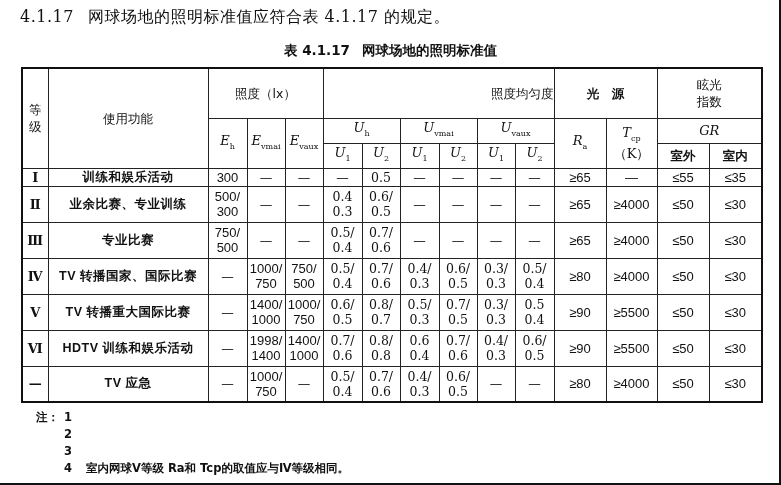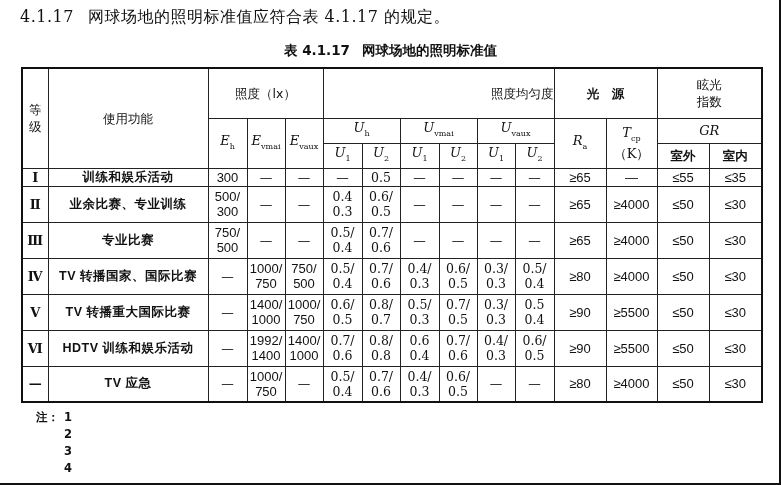--- a/index.html
+++ b/index.html
@@ -267,21 +267,21 @@
     <td class="sans">≥5500</td>
     <td class="sans">≤50</td>
     <td class="sans">≤30</td>
   </tr>
 
   <tr style="height:36px">
     <td class="grade">Ⅵ</td>
     <td class="func">HDTV 训练和娱乐活动</td>
     <td class="val">—</td>
     <td class="sans">
-          <span class="two">1992/</span>
+          <span class="two">1998/</span>
           <span class="two">1400</span>
         </td>
     <td class="sans">
           <span class="two">1400/</span>
           <span class="two">1000</span>
         </td>
     <td class="val">
           <span class="two">0.7/</span>
           <span class="two">0.6</span>
         </td>
@@ -355,14 +355,15 @@
     <span class="note-lead"></span>
     <span class="note-num">2</span>
   </div>
   <div class="note-row">
     <span class="note-lead"></span>
     <span class="note-num">3</span>
   </div>
   <div class="note-row">
     <span class="note-lead"></span>
     <span class="note-num">4</span>
+    <span>室内网球Ⅴ等级 Ra和 Tcp的取值应与Ⅳ等级相同。</span>
   </div>
 </div>
 
 </body></html>

